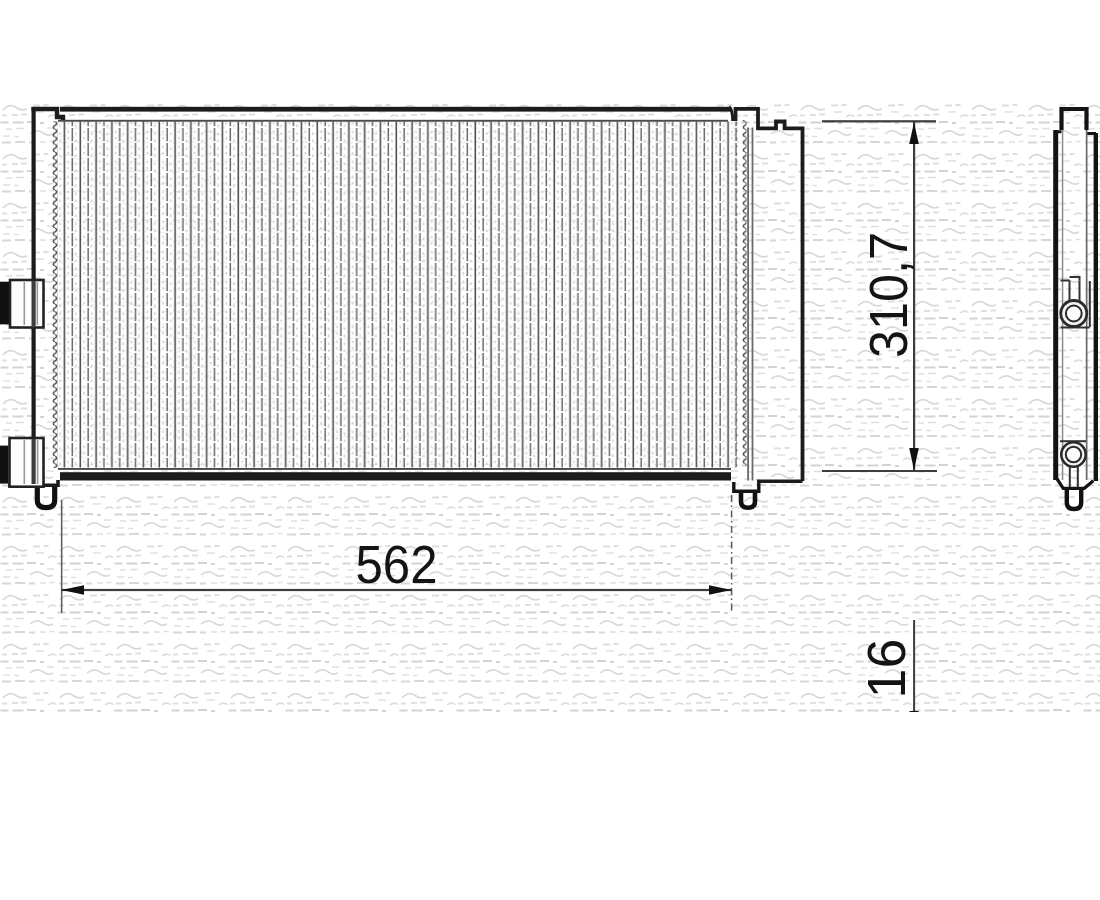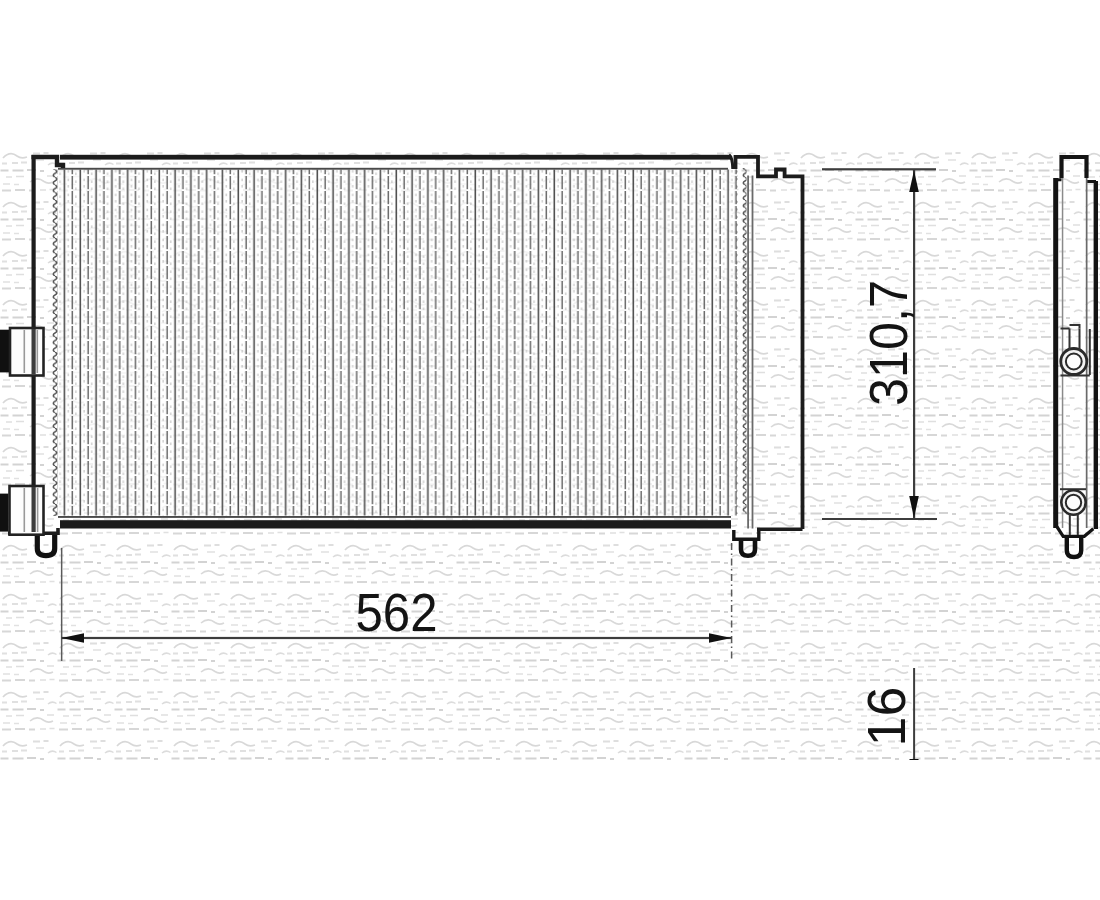--- a/index.html
+++ b/index.html
@@ -1,17 +1,17 @@
 <!DOCTYPE html>
 <html><head>
 <meta charset="utf-8">
 <style>
   html,body{margin:0;padding:0;background:#ffffff;}
   #page{width:1100px;height:712px;position:relative;overflow:hidden;background:#ffffff;
-        font-family:"Liberation Sans", sans-serif;margin-top:48px;}
+        font-family:"Liberation Sans", sans-serif;}
   svg{position:absolute;left:0;top:0;}
 </style>
 </head>
 <body>
 <div id="page">
 <svg width="1100" height="900" viewBox="0 0 1100 900">
 <defs>
 
   <pattern id="wm" width="57" height="49" patternUnits="userSpaceOnUse">
     <g fill="none">

